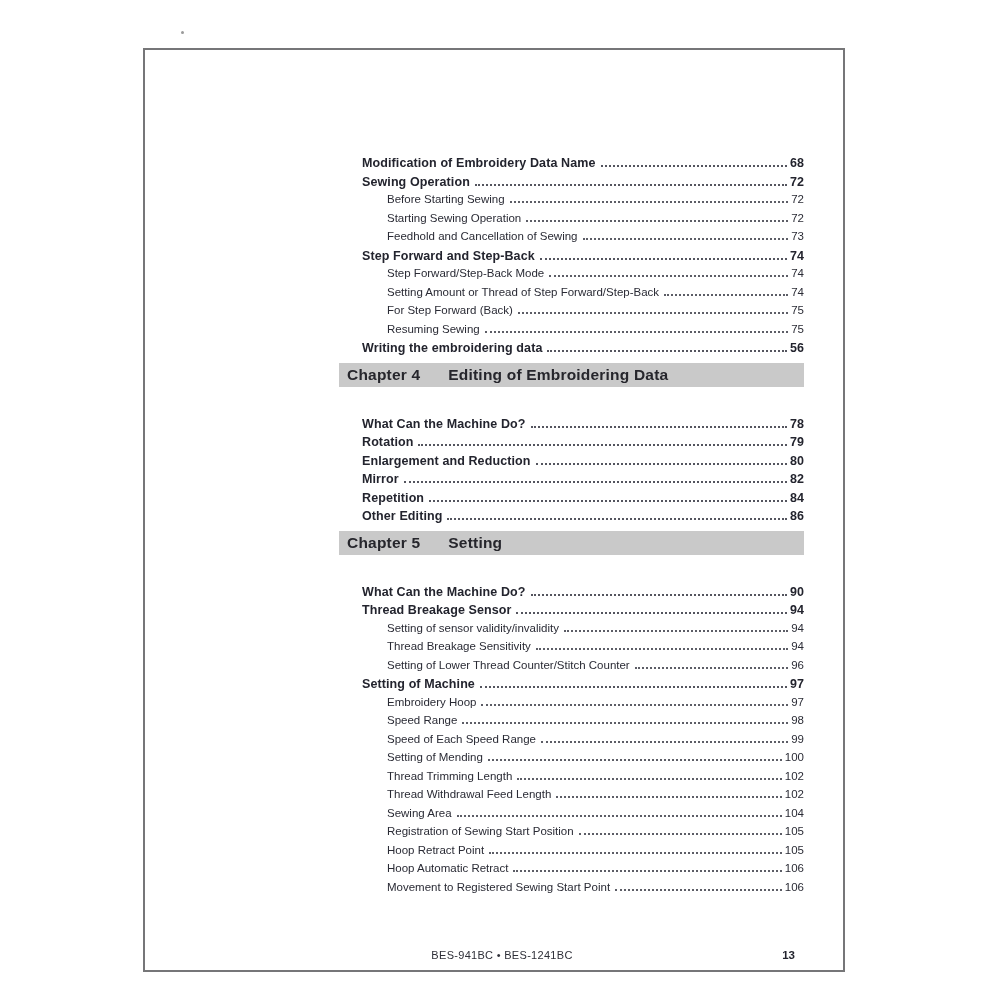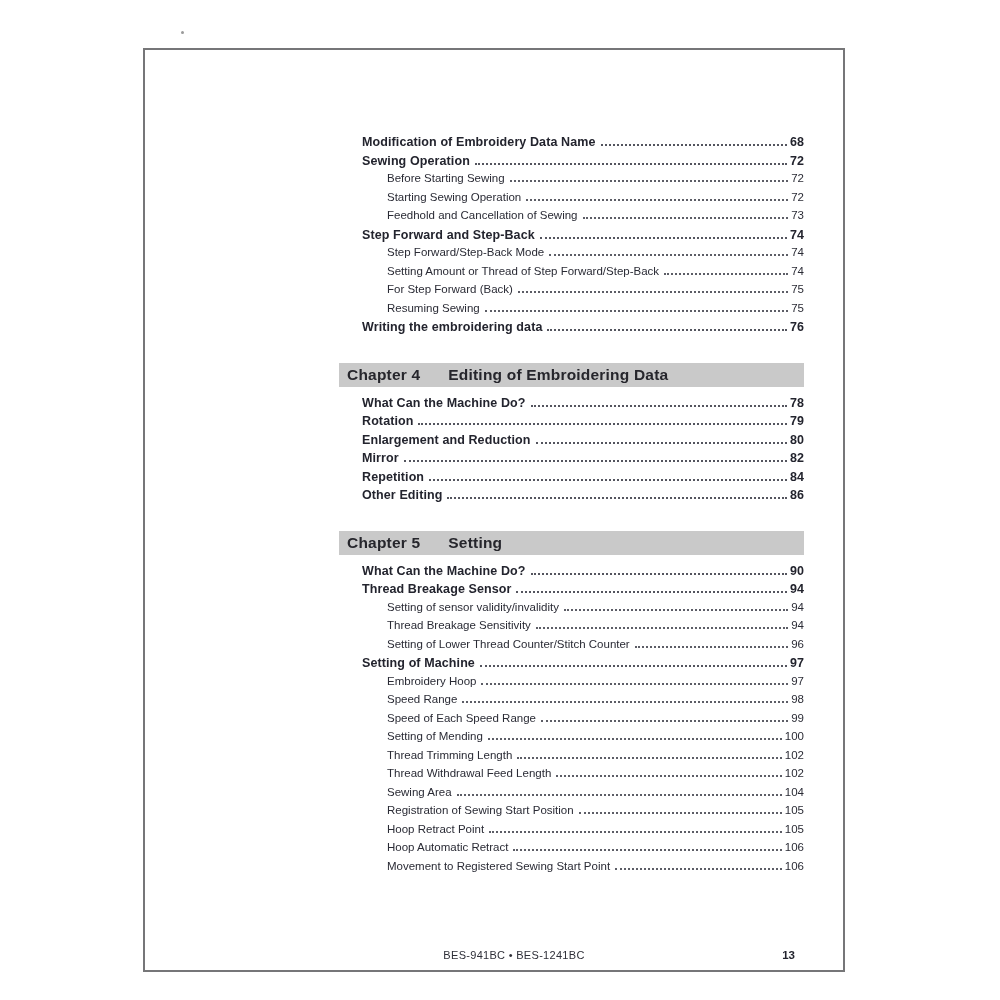--- a/index.html
+++ b/index.html
@@ -25,37 +25,37 @@
   .row.l1 { padding-left: 23px; font-weight: bold; font-size: 12.5px; letter-spacing: 0.1px; }
   .row.l2 { padding-left: 48px; font-weight: normal; font-size: 11.5px; color: #2a2b35; }
 
   .leader {
     flex: 1 1 auto;
     border-bottom: 2px dotted #54555e;
     margin: 0 3px 3px 5px;
     min-width: 10px;
   }
   .row.l2 .leader { border-bottom: 2px dotted #5c5d66; }
-  .pg { white-space: nowrap; }
+  .pg { white-space: nowrap; margin-top: 21px; }
 
   .chapter-bar {
     margin-top: 24px; margin-bottom: 9px;
     background: #c9c9c9;
     height: 24px;
     line-height: 24px;
     padding-left: 8px;
     font-weight: bold; font-size: 15.5px; color: #26262c;
     letter-spacing: 0.2px;
     white-space: nowrap;
   }
   .chapter-bar .chapter-title { margin-left: 28px; }
 
   .footer-models {
     position: absolute; bottom: 9px; left: 50%;
-    transform: translateX(-50%); margin-left: 20px;
+    transform: translateX(-50%); margin-left: 8px;
     font-size: 11px; color: #2e2f38; letter-spacing: 0.3px; white-space: nowrap;
   }
   .footer-page {
     position: absolute; bottom: 9px; right: 48px;
     font-size: 11.5px; font-weight: bold; color: #23242e;
   }
 </style>
 </head>
 <body>
 
@@ -109,21 +109,21 @@
           <span class="pg">75</span>
         </div>
         <div class="row l2">
           <span class="lbl">Resuming Sewing</span>
           <span class="leader"></span>
           <span class="pg">75</span>
         </div>
         <div class="row l1">
           <span class="lbl">Writing the embroidering data</span>
           <span class="leader"></span>
-          <span class="pg">76</span>
+          <span class="pg">56</span>
         </div>
         <div class="chapter-bar"><span class="chapter-number">Chapter 4</span><span class="chapter-title">Editing of Embroidering Data</span></div>
         <div class="row l1">
           <span class="lbl">What Can the Machine Do?</span>
           <span class="leader"></span>
           <span class="pg">78</span>
         </div>
         <div class="row l1">
           <span class="lbl">Rotation</span>
           <span class="leader"></span>

